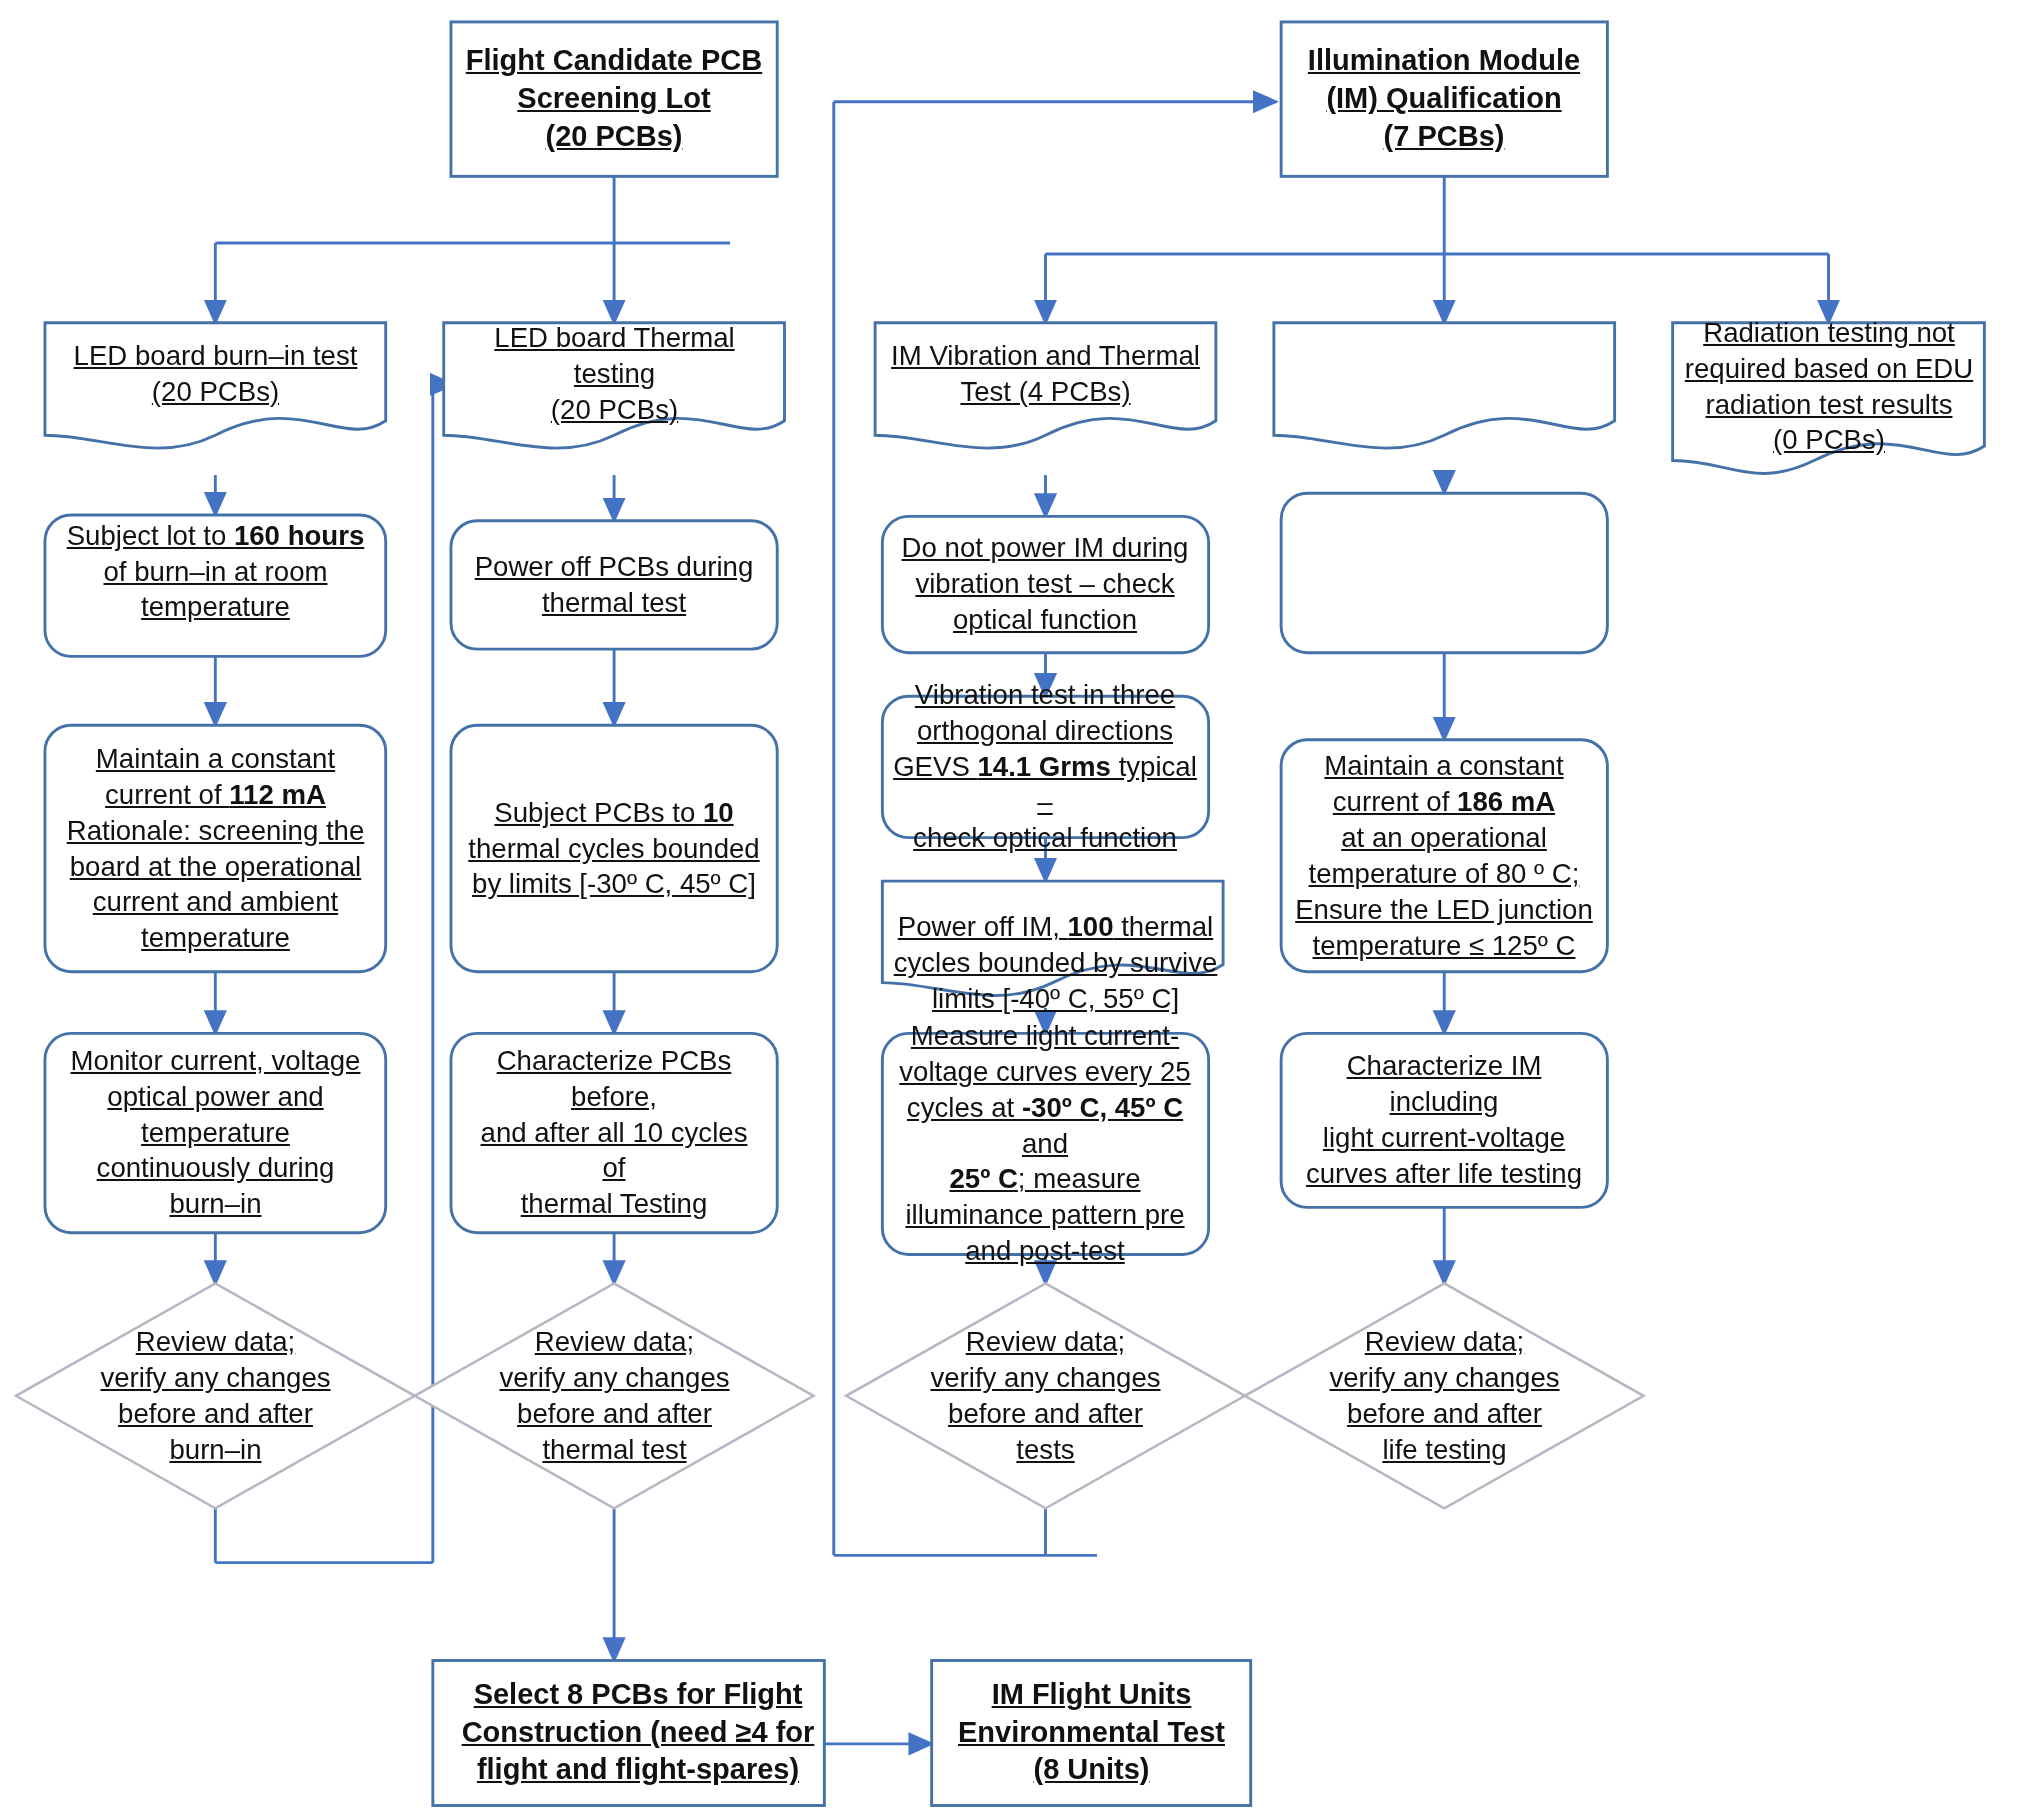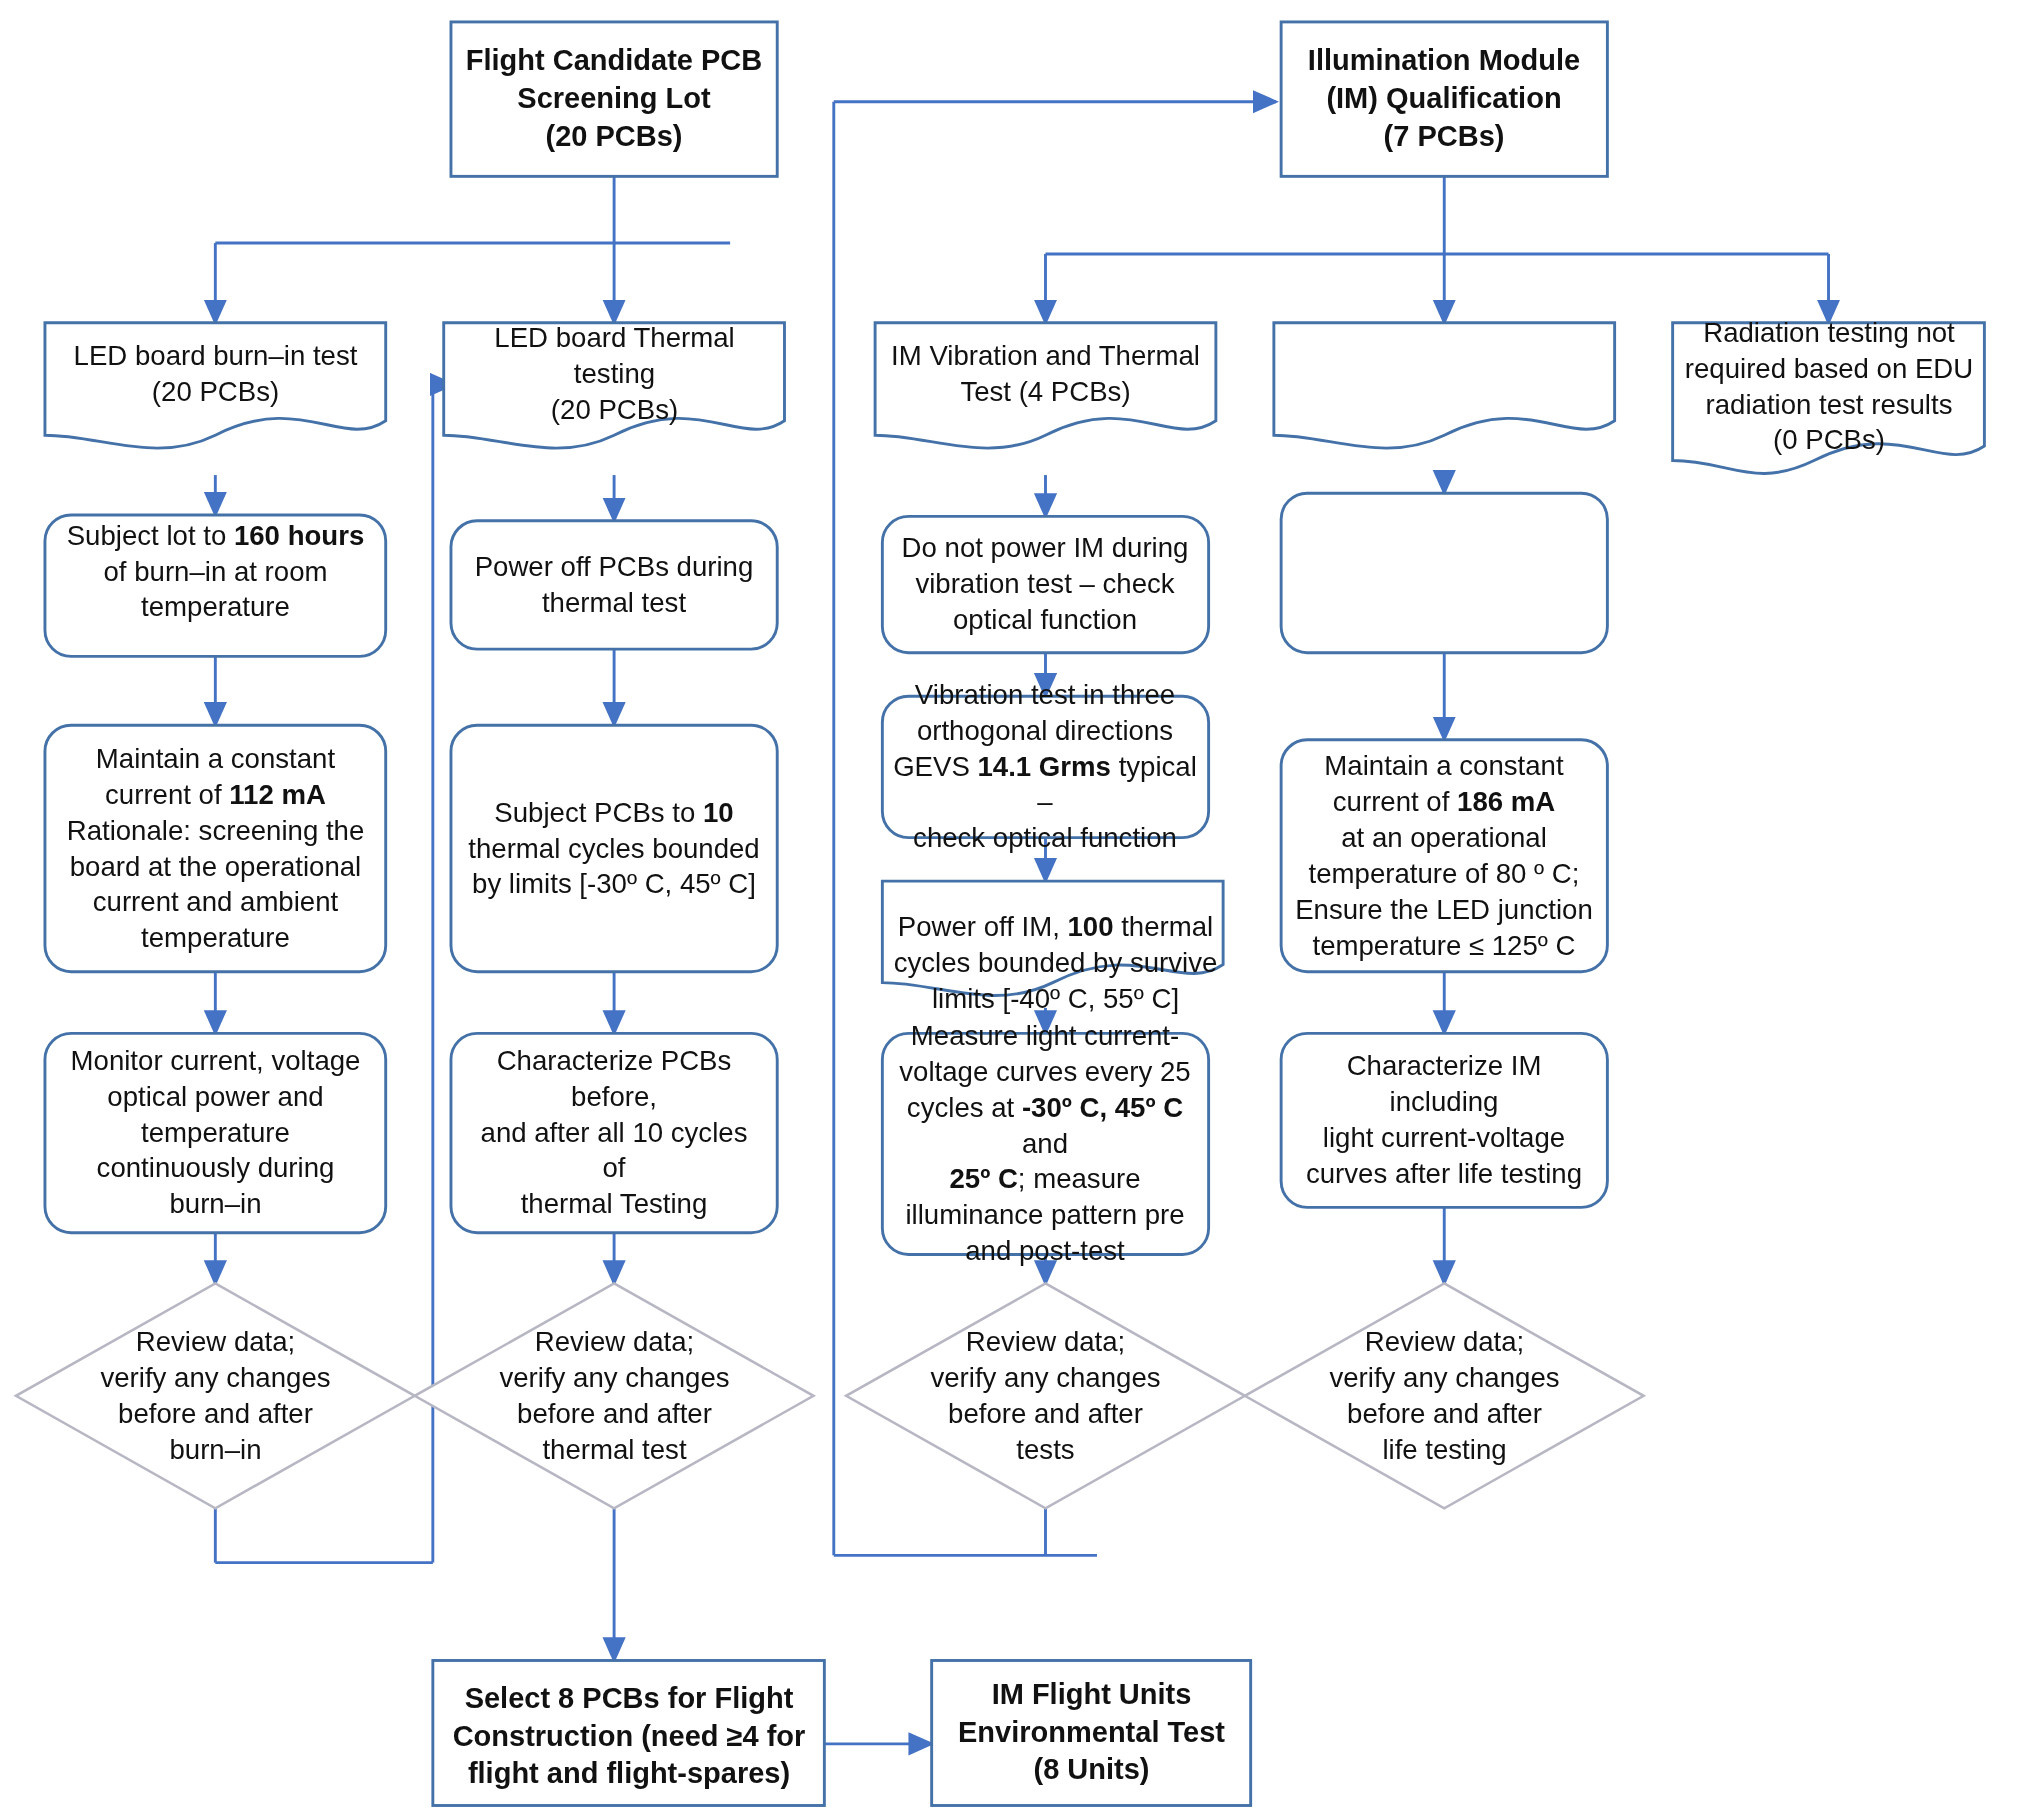--- a/index.html
+++ b/index.html
@@ -46,20 +46,21 @@
   .node-label {
     position: absolute;
     display: flex;
     align-items: center;
     justify-content: center;
     text-align: center;
     color: #111111;
     line-height: 1.30;
     box-sizing: border-box;
     pointer-events: none;
+    text-decoration: underline;
   }
   .node-label span.txt {
     display: block;
     width: 100%;
     white-space: pre-line;
   }
   .fs-head { font-size: 29px; font-weight: bold; }
   .fs-body { font-size: 27.6px; }
   b { font-weight: bold; }
 </style>
@@ -247,21 +248,21 @@
   </div>
 
   <div class="node-label fs-body" style="left:886px; top:1298px; width:319px; height:196px; padding:0 7.3px;">
     <span class="txt">Review data;<br>verify any changes<br>before and after<br>tests</span>
   </div>
 
   <div class="node-label fs-body" style="left:1285px; top:1298px; width:319px; height:196px; padding:0 7.3px;">
     <span class="txt">Review data;<br>verify any changes<br>before and after<br>life testing</span>
   </div>
 
-  <div class="node-label fs-head" style="left:433px; top:1660px; width:392px; height:145px; padding:12px 10px;align-items:flex-end;">
+  <div class="node-label fs-head" style="left:442px; top:1660px; width:392px; height:145px; padding:0 10px;">
     <span class="txt">Select 8 PCBs for Flight<br>Construction (need ≥4 for<br>flight and flight-spares)</span>
   </div>
 
   <div class="node-label fs-head" style="left:932px; top:1660px; width:319px; height:145px; padding:0 10px;">
     <span class="txt">IM Flight Units<br>Environmental Test<br>(8 Units)</span>
   </div>
 
 </div>
 
 

